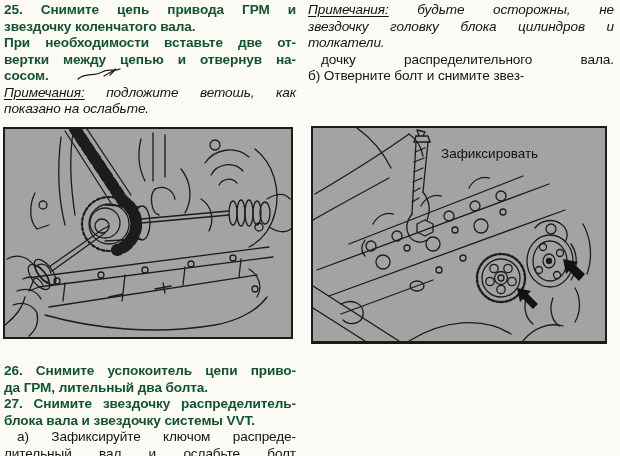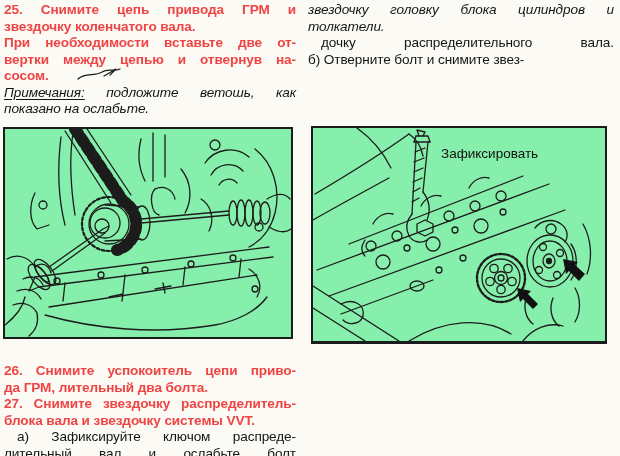--- a/index.html
+++ b/index.html
@@ -1,26 +1,26 @@
 <!DOCTYPE html>
 <html><head>
 <meta charset="utf-8">
 <style>
   html,body{margin:0;padding:0;background:#e8e8e4;}
   .page{position:relative;width:620px;height:456px;background:#fbfaf5;
         font-family:"Liberation Sans",sans-serif;color:#151515;overflow:hidden;}
   .blk{position:absolute;}
   .ln{line-height:16.5px;font-size:13.6px;letter-spacing:-0.1px;}
-  .bold .ln{font-weight:bold;color:#ef4444;}
+  .bold .ln{font-weight:bold;color:#14532d;}
   .jpara > .ln:not(:last-child){text-align:justify;text-align-last:justify;}
   .jl{text-align:justify;text-align-last:justify;}
   .ifirst > .ln:first-child{text-indent:13px;}
   .note .ln{font-style:italic;}
   .u{text-decoration:underline;text-underline-offset:2px;}
-  .fig{position:absolute;border:2px solid #1b1b1b;background:#86efac;box-sizing:border-box;}
+  .fig{position:absolute;border:2px solid #1b1b1b;background:#a3a3a3;box-sizing:border-box;}
   .fig svg{display:block;}
   .scribble{position:absolute;}
 </style>
 </head>
 <body>
 
 <div class="page">
 
   <div class="blk" style="left:4px;top:2px;width:292px;">
     <div class="bold jpara">
@@ -151,20 +151,21 @@
       </div>
     <div class="jpara ifirst">
         <div class="ln">а) Зафиксируйте ключом распреде-</div>
         <div class="ln">лительный вал и ослабьте болт</div>
         <div class="ln">звездочки.</div>
       </div>
   </div>
 
   <div class="blk" style="left:308px;top:2px;width:306px;">
     <div class="note">
+      <div class="ln jl"><span class="u">Примечания:</span><span> будьте осторожны, не</span></div>
       <div class="jpara">
           <div class="ln">звездочку головку блока цилиндров и</div>
           <div class="ln">толкатели.</div>
         </div>
     </div>
     <div class="jpara ifirst">
         <div class="ln">дочку распределительного вала.</div>
         <div class="ln">б) Отверните болт и снимите звез-</div>
       </div>
   </div>

